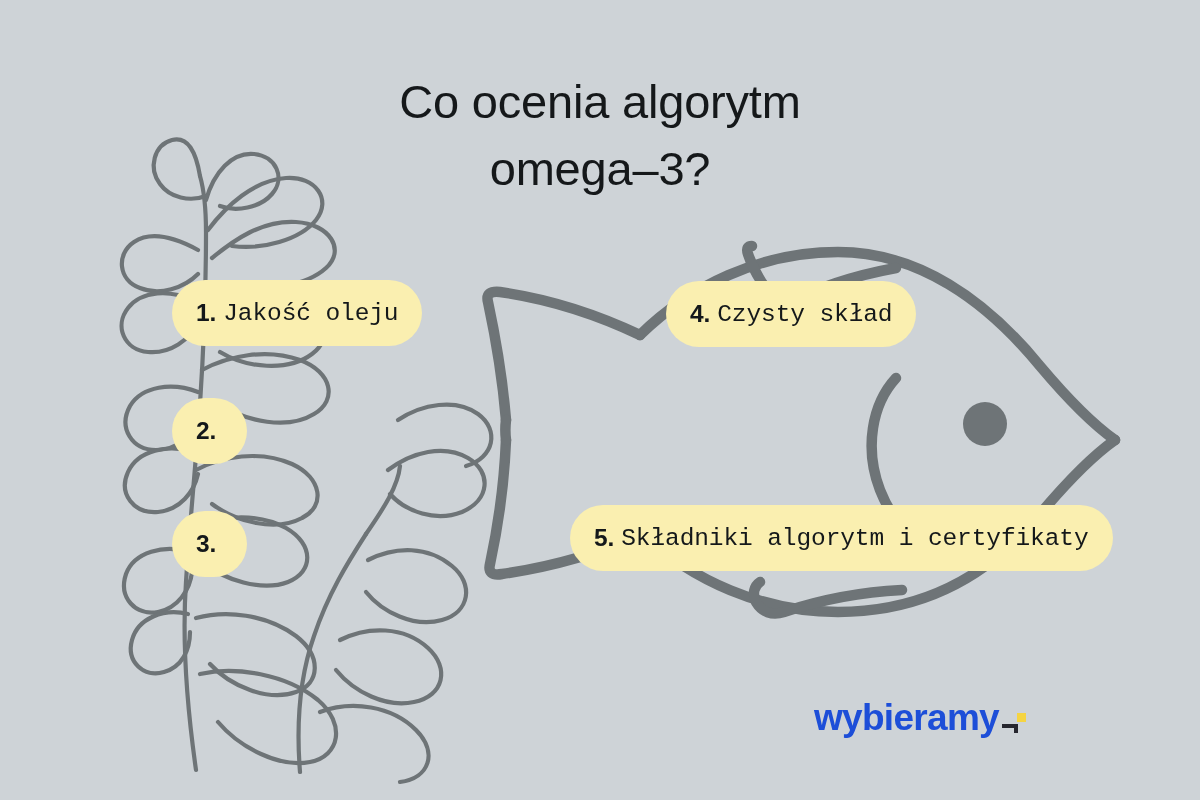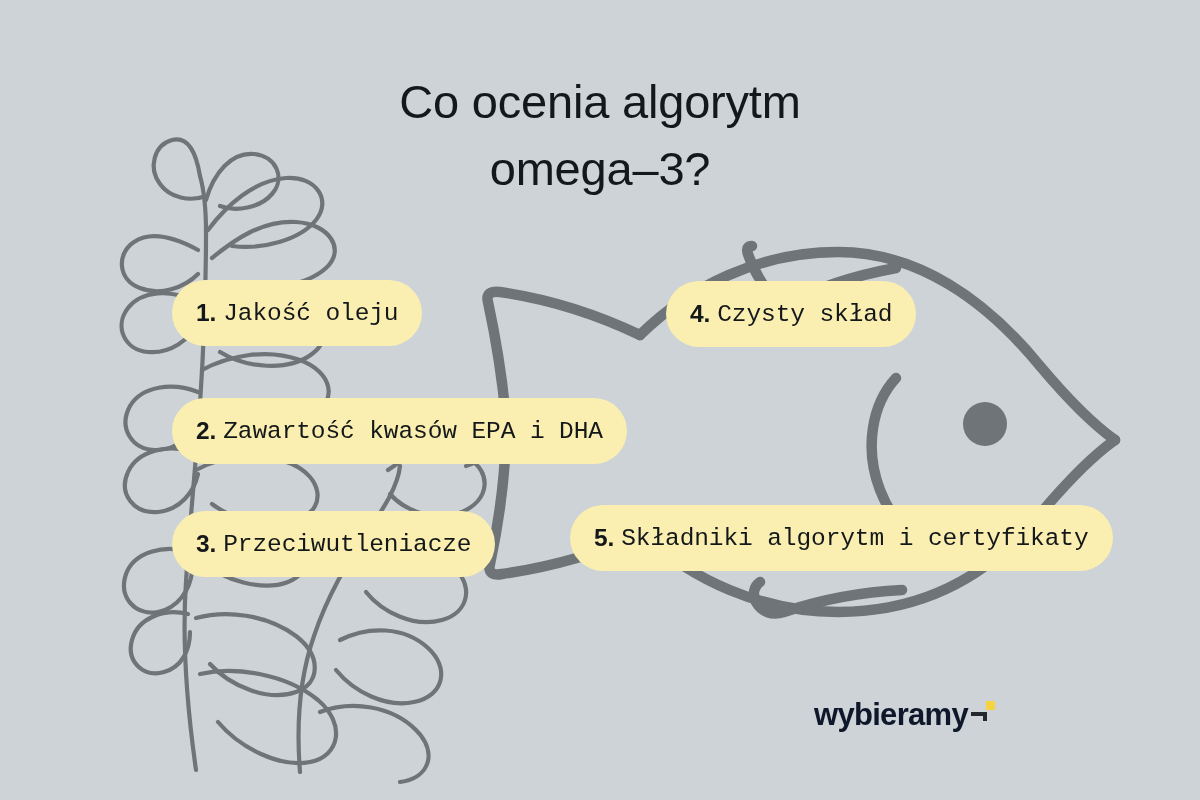--- a/index.html
+++ b/index.html
@@ -77,24 +77,24 @@
   #pill-3 { left: 172px; top: 511px; }
   #pill-4 { left: 666px; top: 281px; }
   #pill-5 { left: 570px; top: 505px; }
 
   
   #logo {
     position: absolute;
     left: 814px;
     top: 697px;
     display: flex;
-    align-items: flex-start;
-    font-size: 31px;
+    align-items: flex-end;
+    font-size: 37px;
     font-weight: 700;
-    color: #0f172a;
+    color: #1d4ed8;
     letter-spacing: -0.7px;
   }
   #logo .mark {
     position: relative;
     width: 26px;
     height: 30px;
     margin: 0 2px 0 3px;
     flex: none;
   }
   #logo .mark .corner-h {
@@ -217,26 +217,24 @@
   <h1 id="title">Co ocenia algorytm
 omega–3?</h1>
 
   <div class="pill" id="pill-1">
     <span class="num">1.</span>
     <span class="txt">Jakość oleju</span>
   </div>
 
   <div class="pill" id="pill-2">
     <span class="num">2.</span>
-    <span class="txt">Zawartość kwasów EPA i DHA</span>
   </div>
 
   <div class="pill" id="pill-3">
     <span class="num">3.</span>
-    <span class="txt">Przeciwutleniacze</span>
   </div>
 
   <div class="pill" id="pill-4">
     <span class="num">4.</span>
     <span class="txt">Czysty skład</span>
   </div>
 
   <div class="pill" id="pill-5">
     <span class="num">5.</span>
     <span class="txt">Składniki algorytm i certyfikaty</span>

